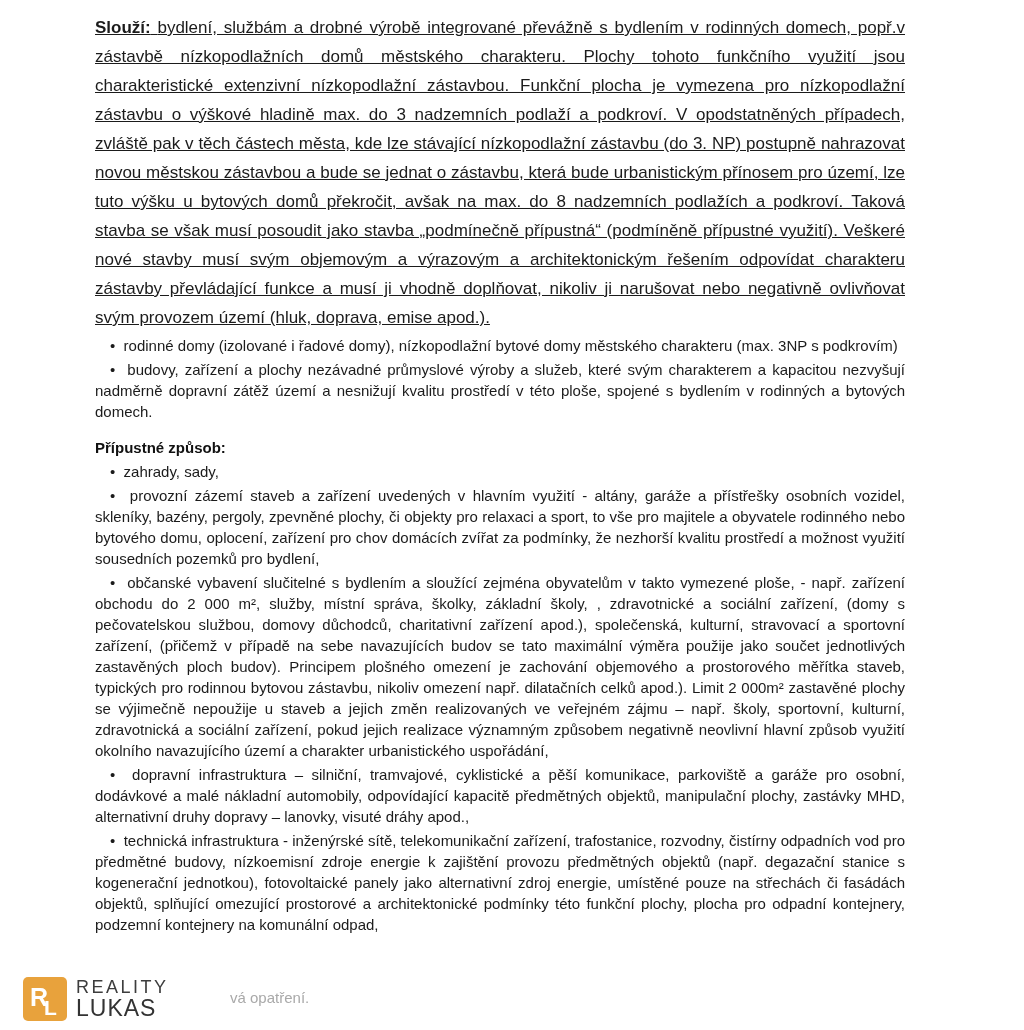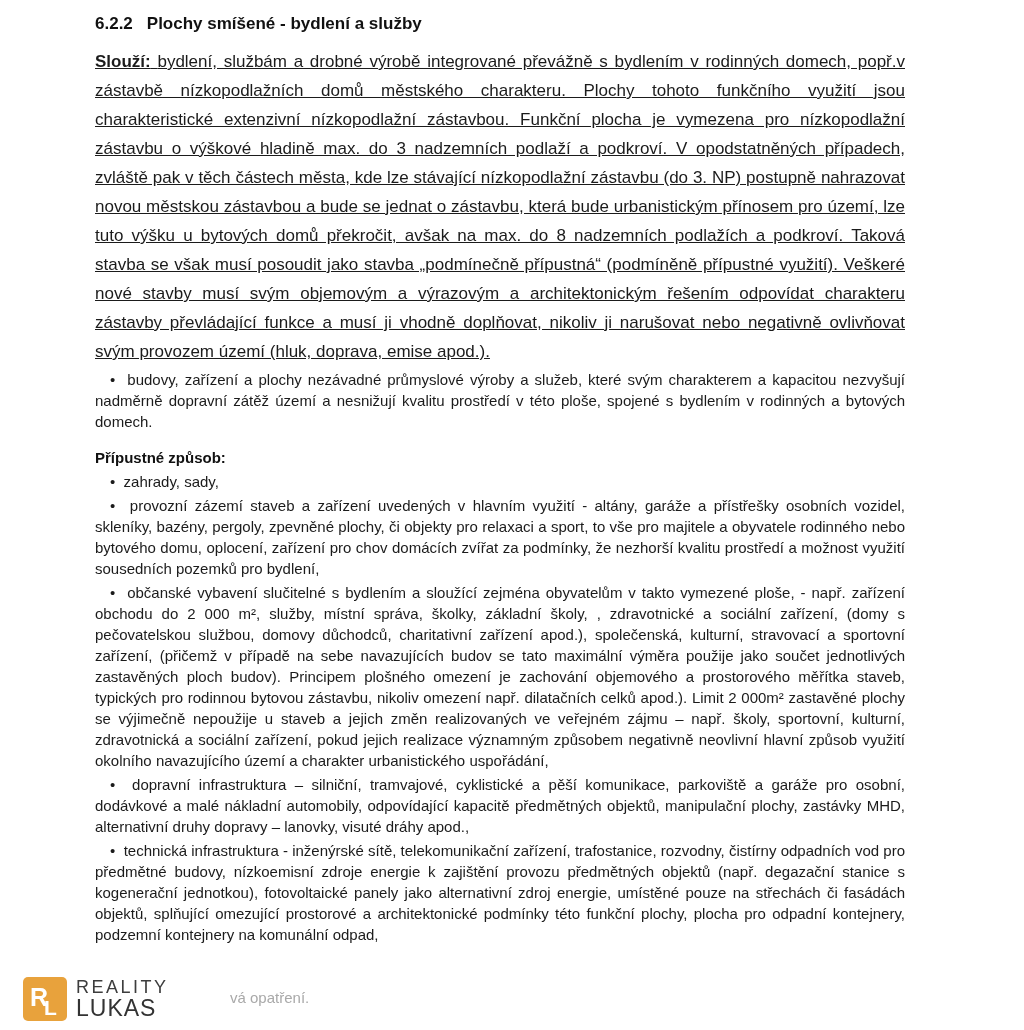--- a/index.html
+++ b/index.html
@@ -76,26 +76,26 @@
     letter-spacing:1px;color:#333333;
   }
 </style>
 </head>
 <body>
 
 <div class="page">
 
   <div class="content">
 
-    <h1 class="doc-heading"><span class="hnum">6.2.2</span><span>Plochy smíšené - bydlení a služby</span></h1>
 
     <p class="para"><span class="lead">Slouží:</span> <span>bydlení, službám a drobné výrobě integrované převážně s bydlením v rodinných domech, popř.v zástavbě nízkopodlažních domů městského charakteru. Plochy tohoto funkčního využití jsou charakteristické extenzivní nízkopodlažní zástavbou. Funkční plocha je vymezena pro nízkopodlažní zástavbu o výškové hladině max. do 3 nadzemních podlaží a podkroví. V opodstatněných případech, zvláště pak v těch částech města, kde lze stávající nízkopodlažní zástavbu (do 3. NP) postupně nahrazovat novou městskou zástavbou a bude se jednat o zástavbu, která bude urbanistickým přínosem pro území, lze tuto výšku u bytových domů překročit, avšak na max. do 8 nadzemních podlažích a podkroví. Taková stavba se však musí posoudit jako stavba „podmínečně přípustná“ (podmíněně přípustné využití). Veškeré nové stavby musí svým objemovým a výrazovým a architektonickým řešením odpovídat charakteru zástavby převládající funkce a musí ji vhodně doplňovat, nikoliv ji narušovat nebo negativně ovlivňovat svým provozem území (hluk, doprava, emise apod.).</span></p>
 
     <div>
 
+        <p class="bullet"><span class="dot">•&nbsp;&nbsp;</span><span>rodinné domy (izolované i řadové domy), nízkopodlažní bytové domy městského charakteru (max. 3NP s podkrovím)</span></p>
 
         <p class="bullet"><span class="dot">•&nbsp;&nbsp;</span><span>budovy, zařízení a plochy nezávadné průmyslové výroby a služeb, které svým charakterem a kapacitou nezvyšují nadměrně dopravní zátěž území a nesnižují kvalitu prostředí v této ploše, spojené s bydlením v rodinných a bytových domech.</span></p>
       </div>
 
     <h2 class="sec-title">Přípustné způsob:</h2>
     <div>
 
         <p class="bullet"><span class="dot">•&nbsp;&nbsp;</span><span>zahrady, sady,</span></p>
 
         <p class="bullet"><span class="dot">•&nbsp;&nbsp;</span><span>provozní zázemí staveb a zařízení uvedených v hlavním využití - altány, garáže a přístřešky osobních vozidel, skleníky, bazény, pergoly, zpevněné plochy, či objekty pro relaxaci a sport, to vše pro majitele a obyvatele rodinného nebo bytového domu, oplocení, zařízení pro chov domácích zvířat za podmínky, že nezhorší kvalitu prostředí a možnost využití sousedních pozemků pro bydlení,</span></p>

